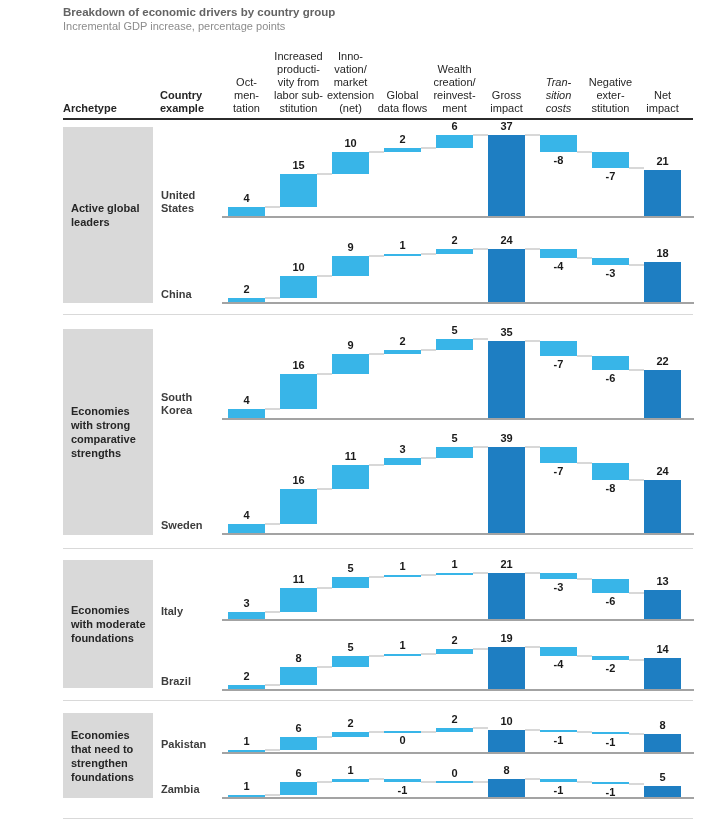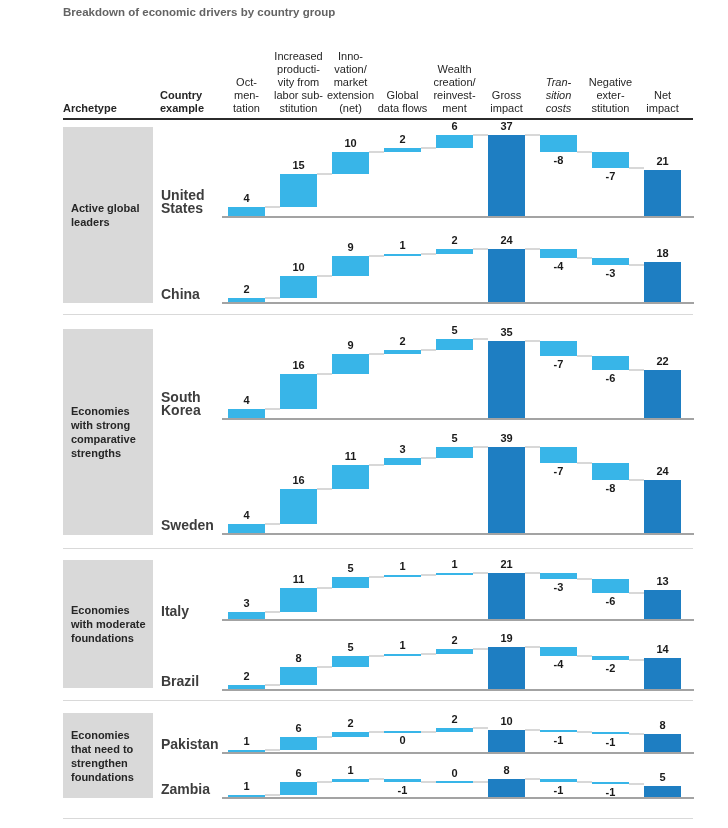--- a/index.html
+++ b/index.html
@@ -35,40 +35,41 @@
     box-sizing:border-box;padding-left:8px;padding-right:5px;
   }
   .group-box .archetype-label{
     font-size:11px;font-weight:bold;color:#262626;line-height:14px;
   }
   .separator{
     position:absolute;left:63px;width:630px;height:1px;background:#d9d9d9;
   }
   .country-label{
     position:absolute;left:161px;width:60px;
-    font-size:14px;font-weight:bold;color:#3d3d3d;line-height:13px;
+    font-size:11px;font-weight:bold;color:#3d3d3d;line-height:13px;
   }
   .chart{
     position:absolute;left:222px;width:472px;height:116px;
   }
   .axis{
     position:absolute;left:0;width:472px;height:2px;background:#a3a3a3;
   }
   .bar{position:absolute;}
   .connector{position:absolute;height:2px;background:#d8d8d8;}
   .val-label{
     position:absolute;width:40px;text-align:center;
     font-size:11px;font-weight:bold;color:#1a1a1a;height:13px;line-height:13px;
   }
 </style>
 </head>
 <body>
 
 <div class="page">
   <div class="title">Breakdown of economic drivers by country group</div>
+  <div class="subtitle">Incremental GDP increase, percentage points</div>
   <div class="header-rule"></div>
   <div id="generated">
       <div class="col-header bold" style="left: 63px; width: 90px;">Archetype</div>
       <div class="col-header bold" style="left: 160px; width: 60px;">
         <div>Country</div>
         <div>example</div>
       </div>
       <div class="col-header" style="left: 216.5px; width: 60px;">
         <div>Oct-</div>
         <div>men-</div>

